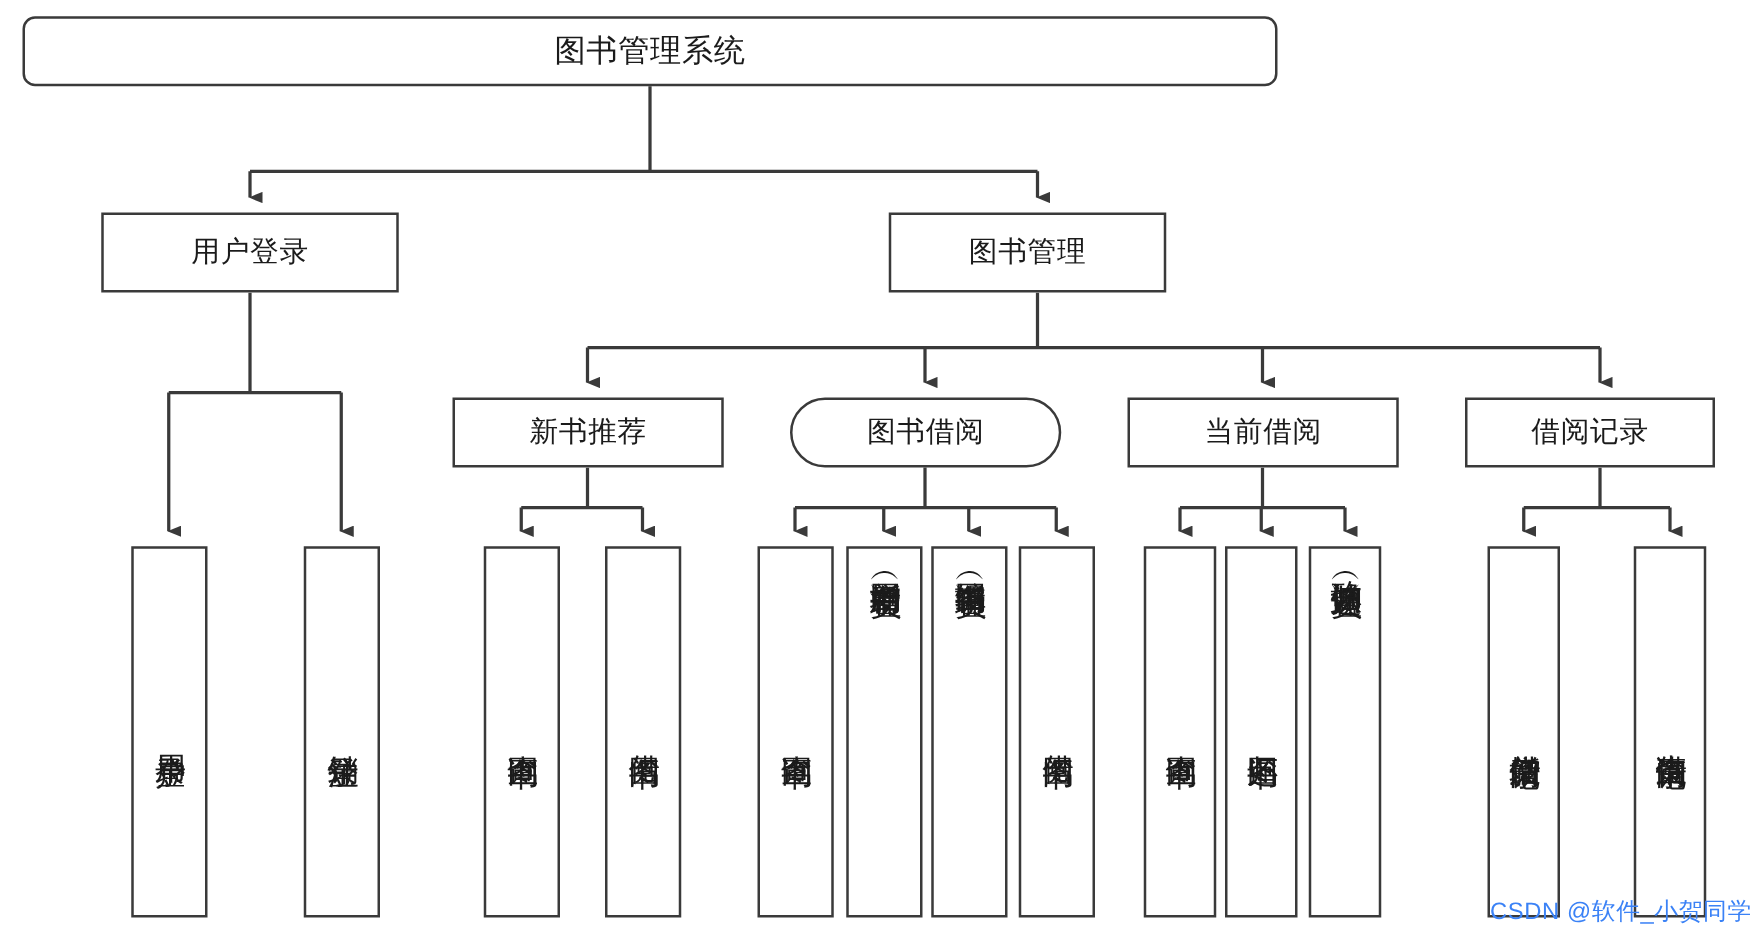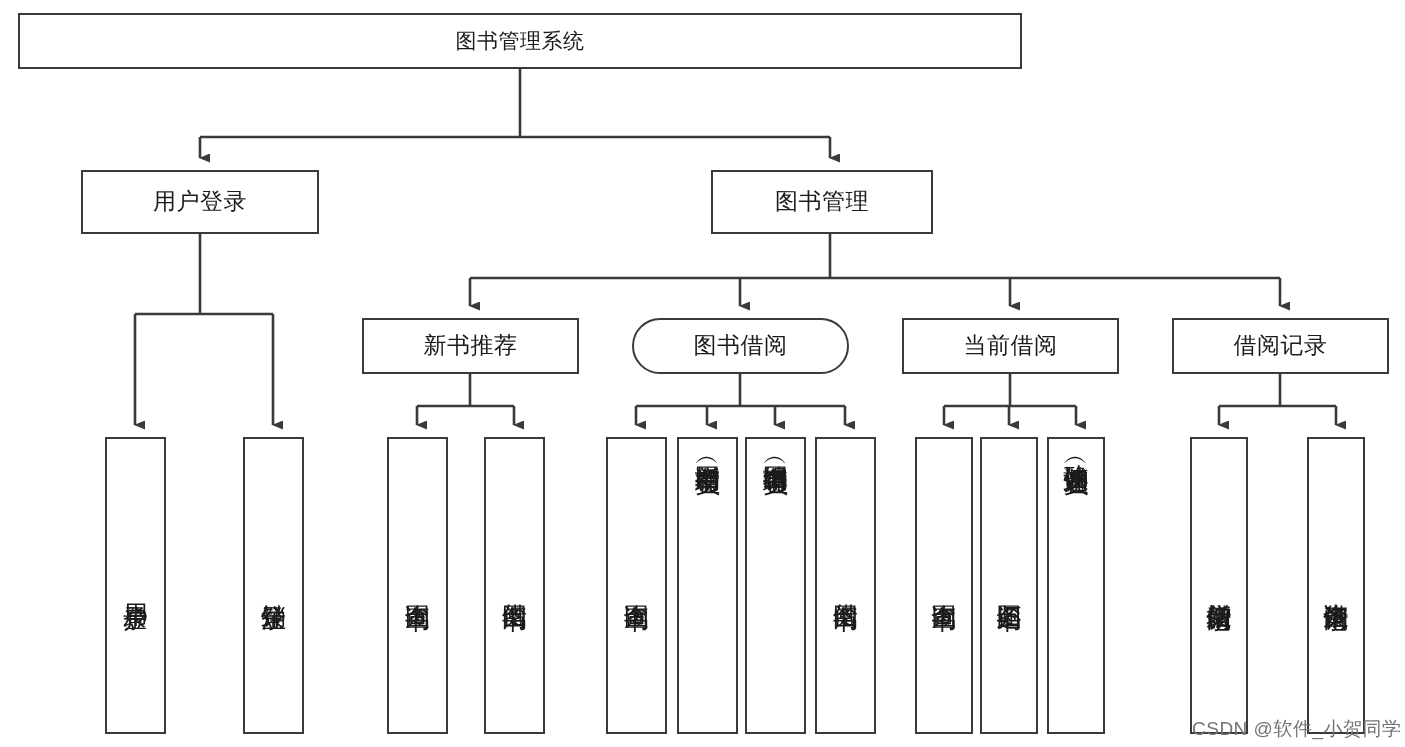--- a/index.html
+++ b/index.html
@@ -34,41 +34,42 @@
     align-items: center;
     justify-content: center;
     color: #1b1b1b;
   }
   .node.horiz {
     font-size: 23px;
     letter-spacing: 0.5px;
     line-height: 1.2;
   }
   .node.root {
-    font-size: 21px;
+    font-size: 25px;
+    border-radius: 10px;
   }
   .node.vert {
     align-items: flex-start;
     justify-content: center;
     padding-top: 0;
   }
   .vert .vlabel {
     writing-mode: vertical-rl;
     text-orientation: upright;
     font-size: 25px;
     line-height: 1.08;
     letter-spacing: 1px;
     white-space: nowrap;
     color: #1b1b1b;
   }
   .vert.mid .vlabel { margin-top: 0; }
   .watermark {
     position: absolute;
     font-size: 19px;
-    color: #737373;
+    color: #3b82f6;
     white-space: nowrap;
     letter-spacing: 0.5px;
   }
 </style>
 </head>
 <body>
 
 <div id="canvas">
 
   <svg id="wires" viewBox="0 0 1405 747" xmlns="http://www.w3.org/2000/svg">
@@ -134,21 +135,21 @@
 
   <div class="node horiz" style="left: 362px; top: 318px; width: 217px; height: 56px;">
     <span>新书推荐</span>
   </div>
   <div class="node horiz" style="left: 632px; top: 318px; width: 217px; height: 56px; border-radius: 28px;">
     <span>图书借阅</span>
   </div>
   <div class="node horiz" style="left: 902px; top: 318px; width: 217px; height: 56px; text-align: center;">
     <span>当前借阅</span>
   </div>
-  <div class="node horiz" style="left: 1172px; top: 318px; width: 217px; height: 56px;">
+  <div class="node horiz" style="left: 1172px; top: 318px; width: 200px; height: 56px;">
     <span>借阅记录</span>
   </div>
 
   <div class="node vert mid" style="left: 105px; top: 437px; width: 61px; height: 297px; align-items: center;">
     <span class="vlabel" style="margin-top: 0px;">用户登录</span>
   </div>
   <div class="node vert mid" style="left: 243px; top: 437px; width: 61px; height: 297px; align-items: center;">
     <span class="vlabel" style="margin-top: 0px;">注销登录</span>
   </div>
   <div class="node vert mid" style="left: 387px; top: 437px; width: 61px; height: 297px; align-items: center;">

